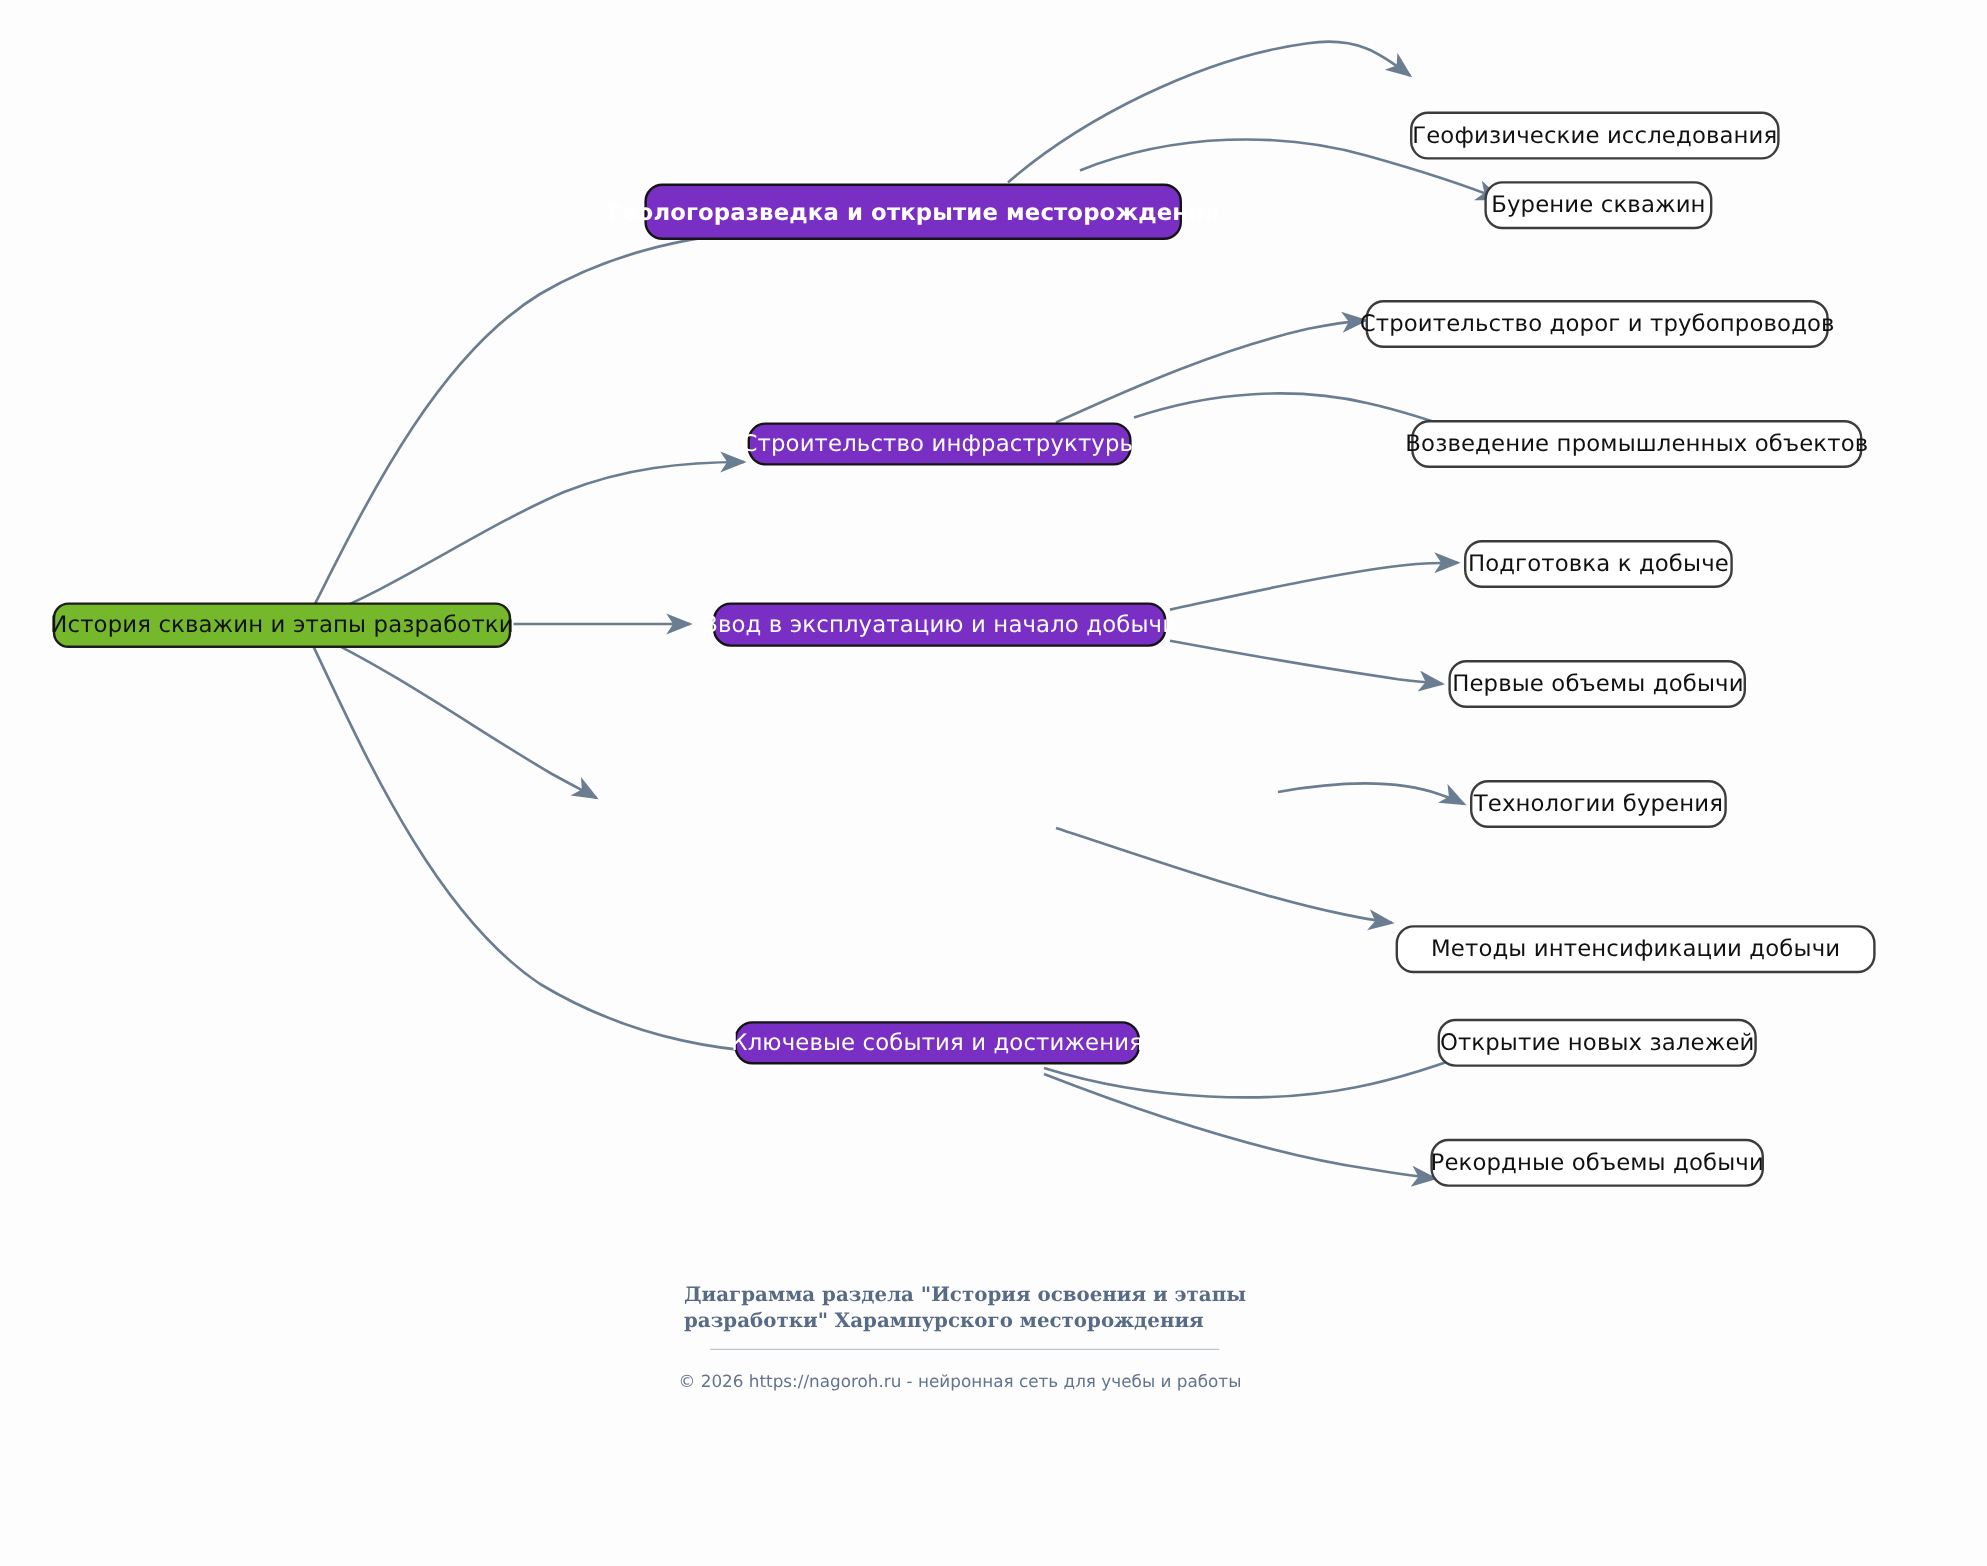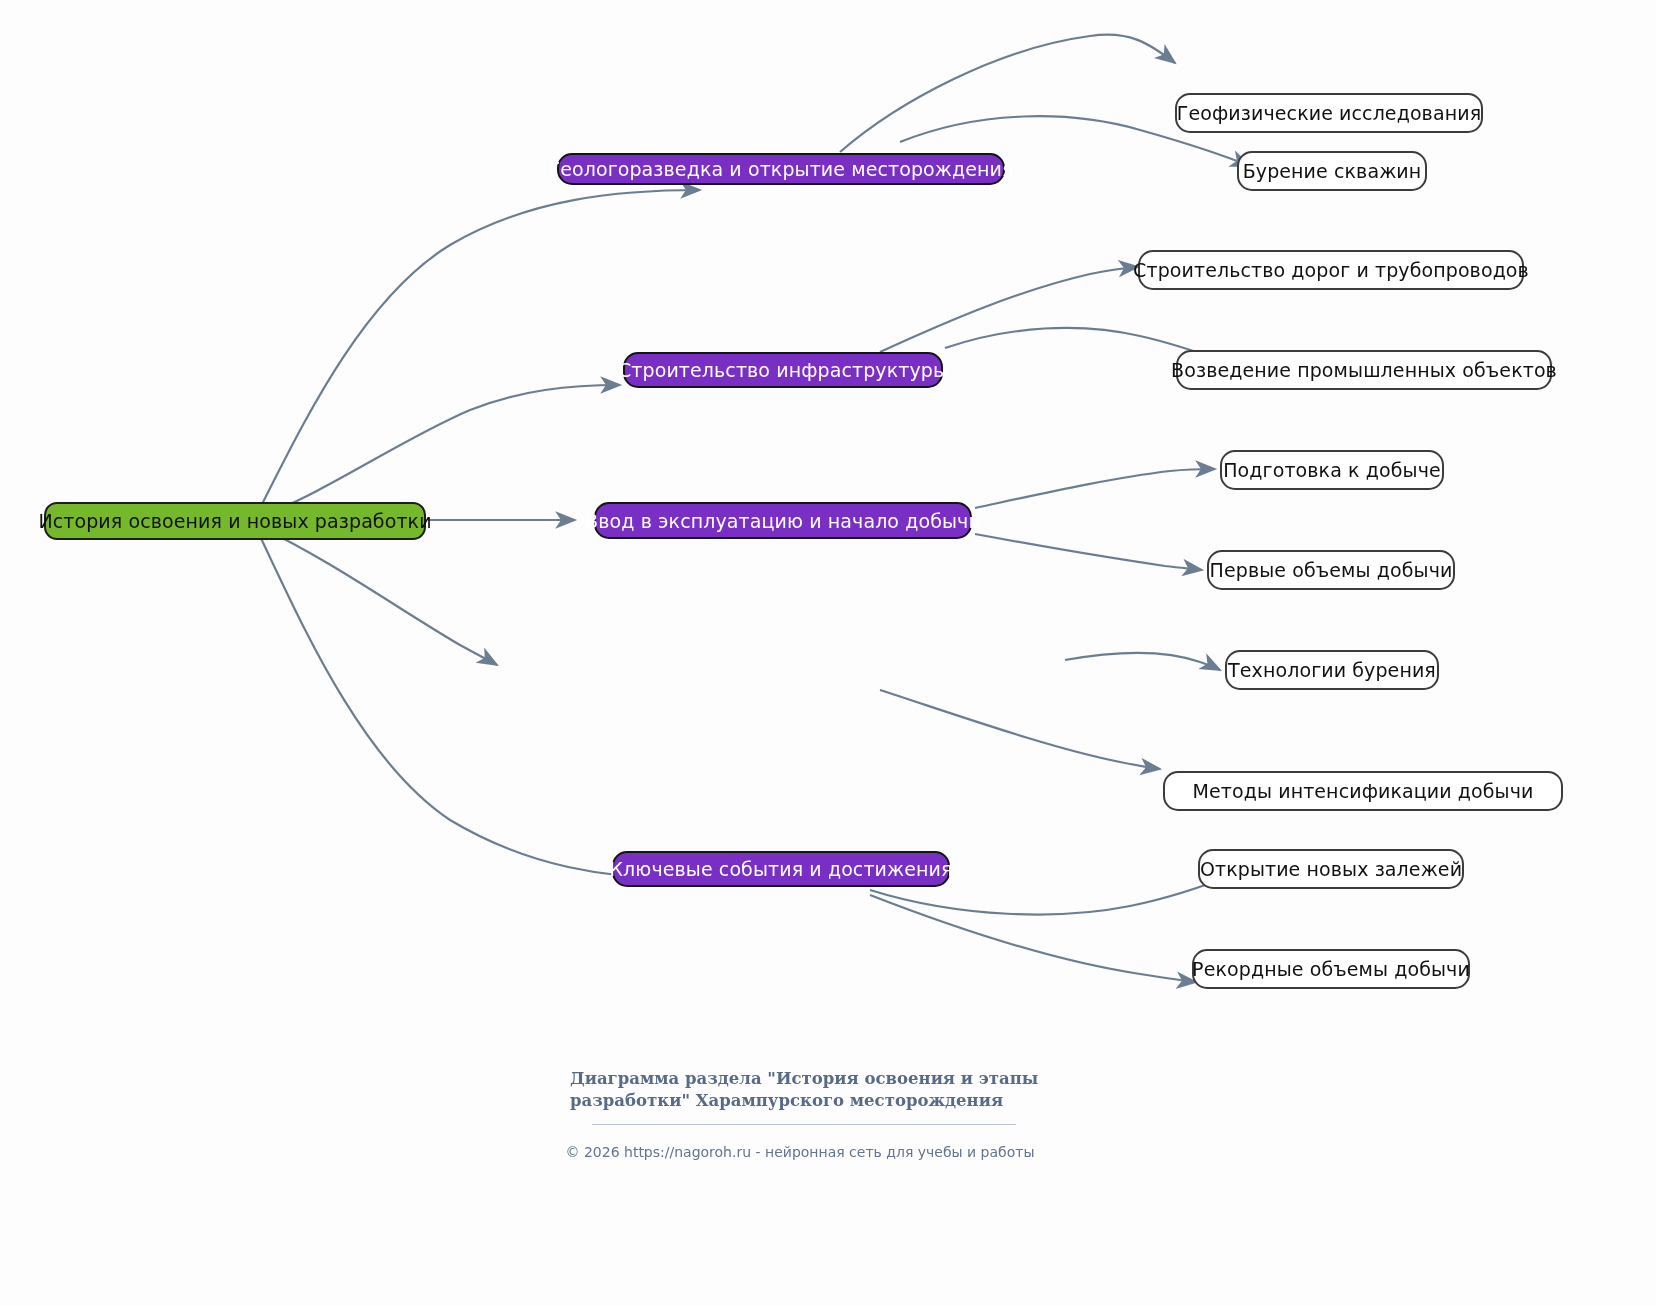--- a/index.html
+++ b/index.html
@@ -114,24 +114,24 @@
 
       <path d="M1065,660 C1110,652 1160,648 1200,662 C1210,665 1216,668 1220,670"></path>
       <path d="M880,690 C960,716 1050,748 1120,762 C1140,766 1152,768 1160,769"></path>
 
       <path d="M870,890 C960,918 1060,920 1130,906 C1170,898 1215,882 1240,872"></path>
       <path d="M870,895 C960,930 1060,962 1140,974 C1165,978 1185,981 1196,982"></path>
     </g>
   </svg>
 
   <div class="node node-root" style="left:44px; top:502px; width:382px; height:38px;">
-    <span>История освоения и новых разработки</span>
+    <span>История скважин и этапы разработки</span>
   </div>
 
-  <div class="node node-branch" style="left:557px; top:153px; width:448px; height:32px;">
+  <div class="node node-branch" style="left:537px; top:153px; width:448px; height:47px;font-weight:bold;">
     <span>Геологоразведка и открытие месторождения</span>
   </div>
   <div class="node node-branch" style="left:623px; top:352px; width:320px; height:36px;">
     <span>Строительство инфраструктуры</span>
   </div>
   <div class="node node-branch" style="left:594px; top:502px; width:378px; height:37px;">
     <span>Ввод в эксплуатацию и начало добычи</span>
   </div>
   <div class="node node-branch" style="left:612px; top:851px; width:338px; height:36px;">
     <span>Ключевые события и достижения</span>
@@ -147,21 +147,21 @@
   <div class="node node-leaf" style="left:1138px; top:250px; width:386px; height:40px;">
     <span>Строительство дорог и трубопроводов</span>
   </div>
   <div class="node node-leaf" style="left:1143px; top:350px; width:376px; height:40px;margin-left:33px;">
     <span>Возведение промышленных объектов</span>
   </div>
 
   <div class="node node-leaf" style="left:1220px; top:450px; width:224px; height:40px;">
     <span>Подготовка к добыче</span>
   </div>
-  <div class="node node-leaf" style="left:1207px; top:550px; width:248px; height:40px;">
+  <div class="node node-leaf" style="left:1207px; top:550px; width:248px; height:40px;justify-content:flex-end;">
     <span>Первые объемы добычи</span>
   </div>
 
   <div class="node node-leaf" style="left:1225px; top:650px; width:214px; height:40px;">
     <span>Технологии бурения</span>
   </div>
   <div class="node node-leaf" style="left:1163px; top:749px; width:400px; height:40px;margin-top:22px;">
     <span>Методы интенсификации добычи</span>
   </div>
 

